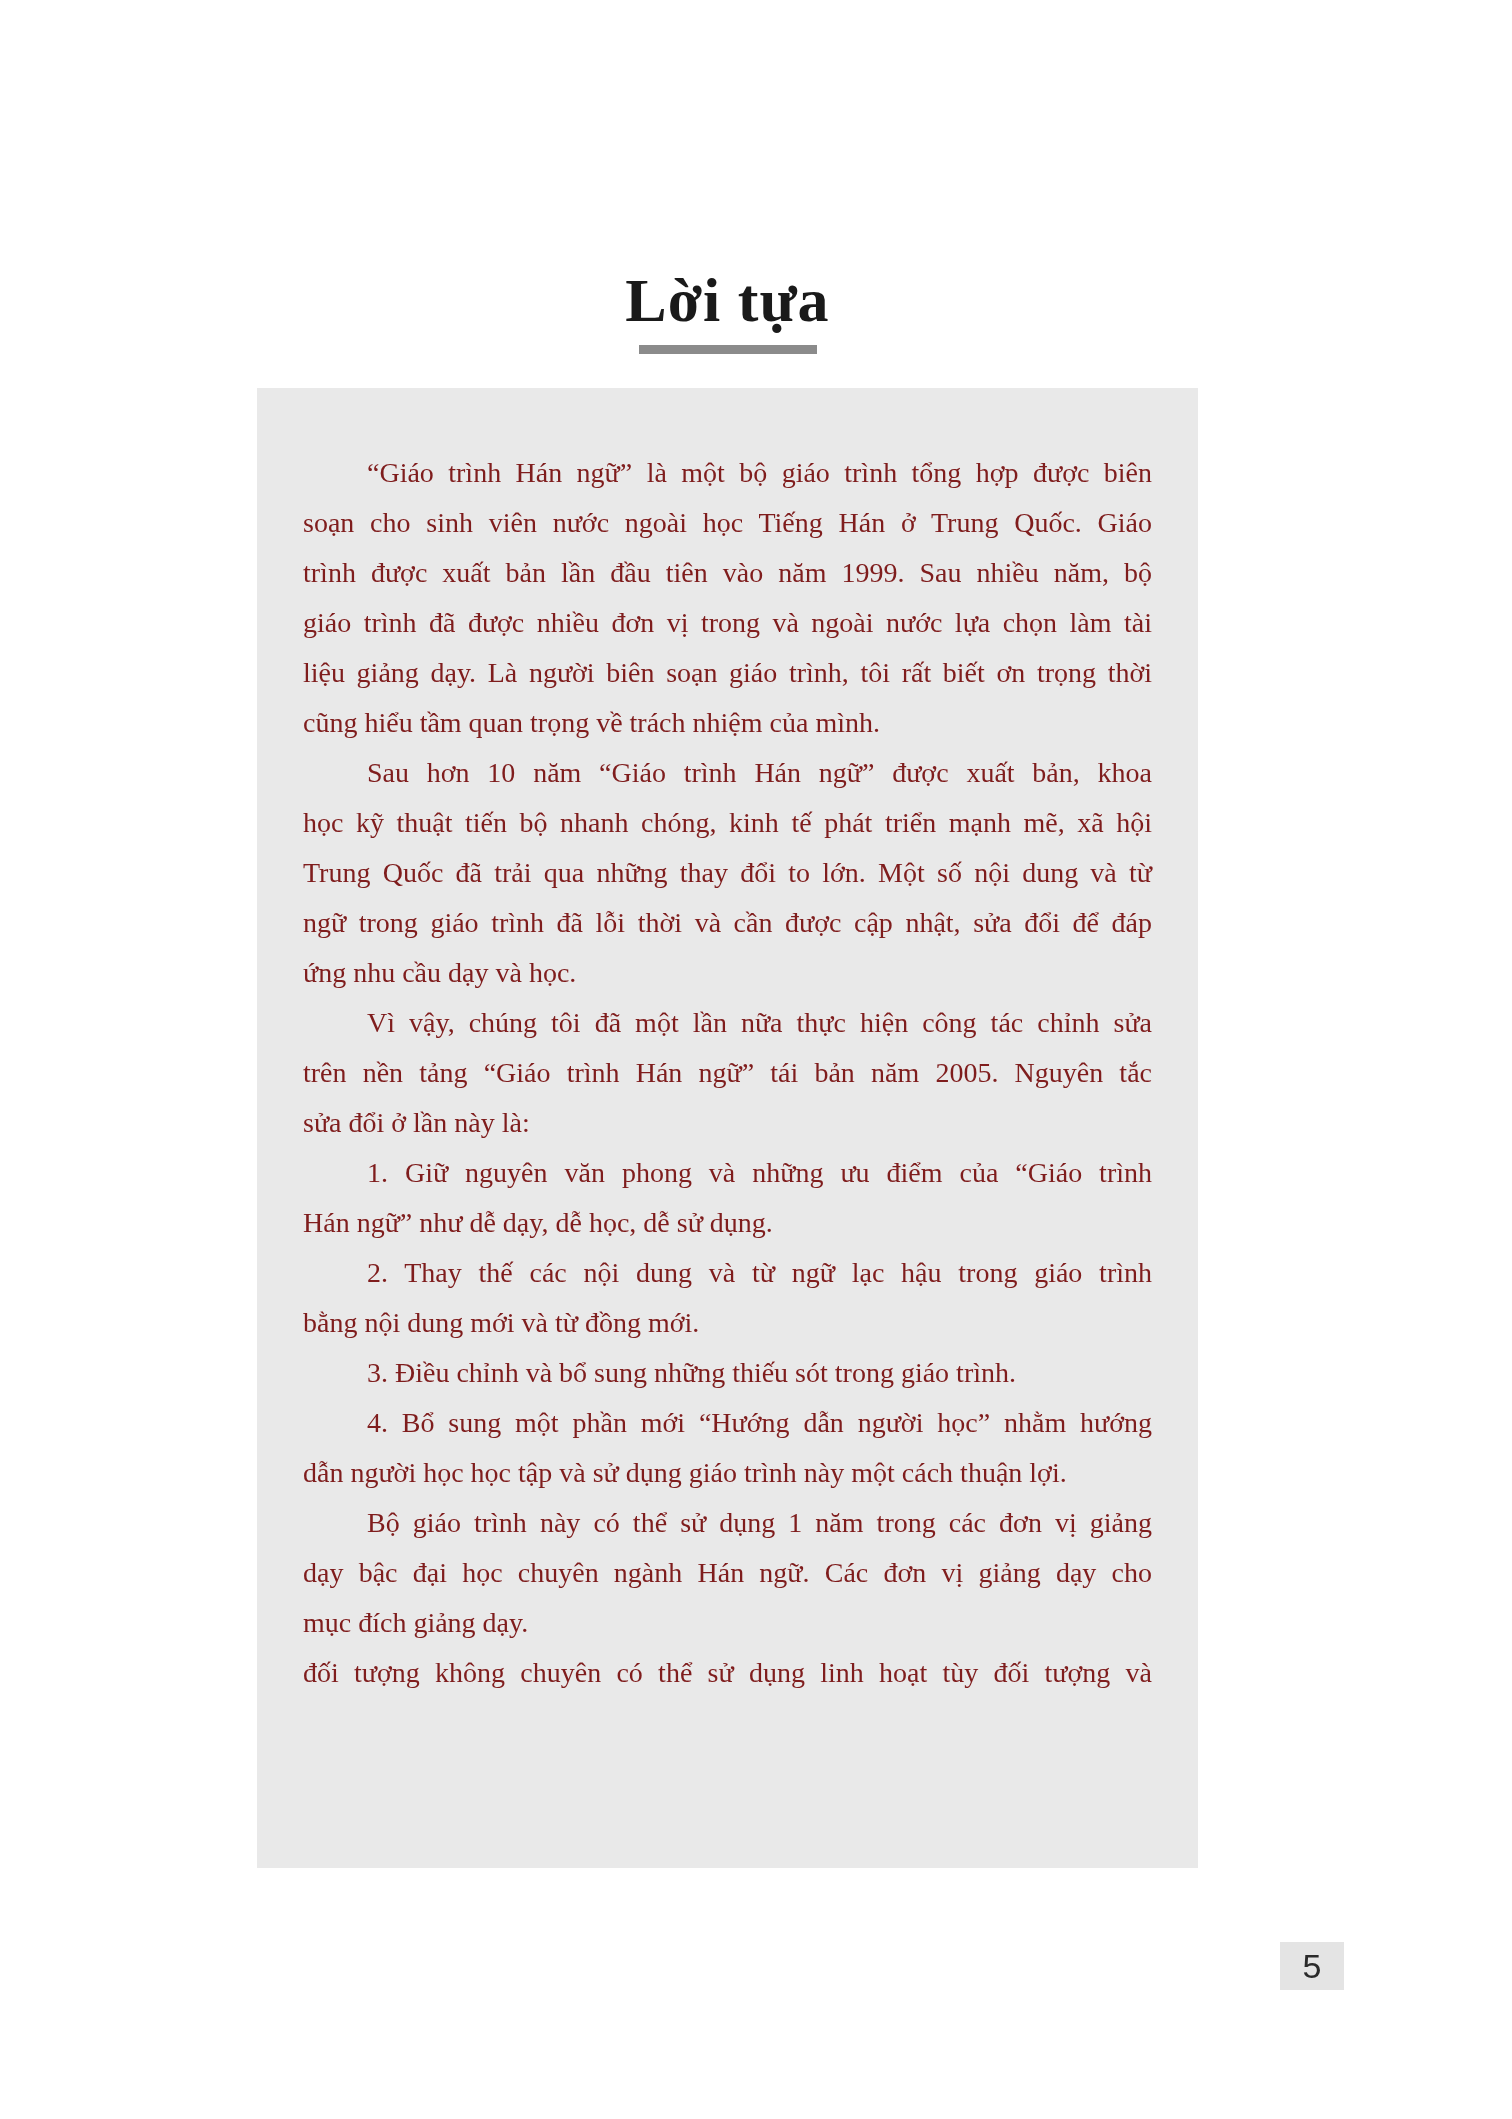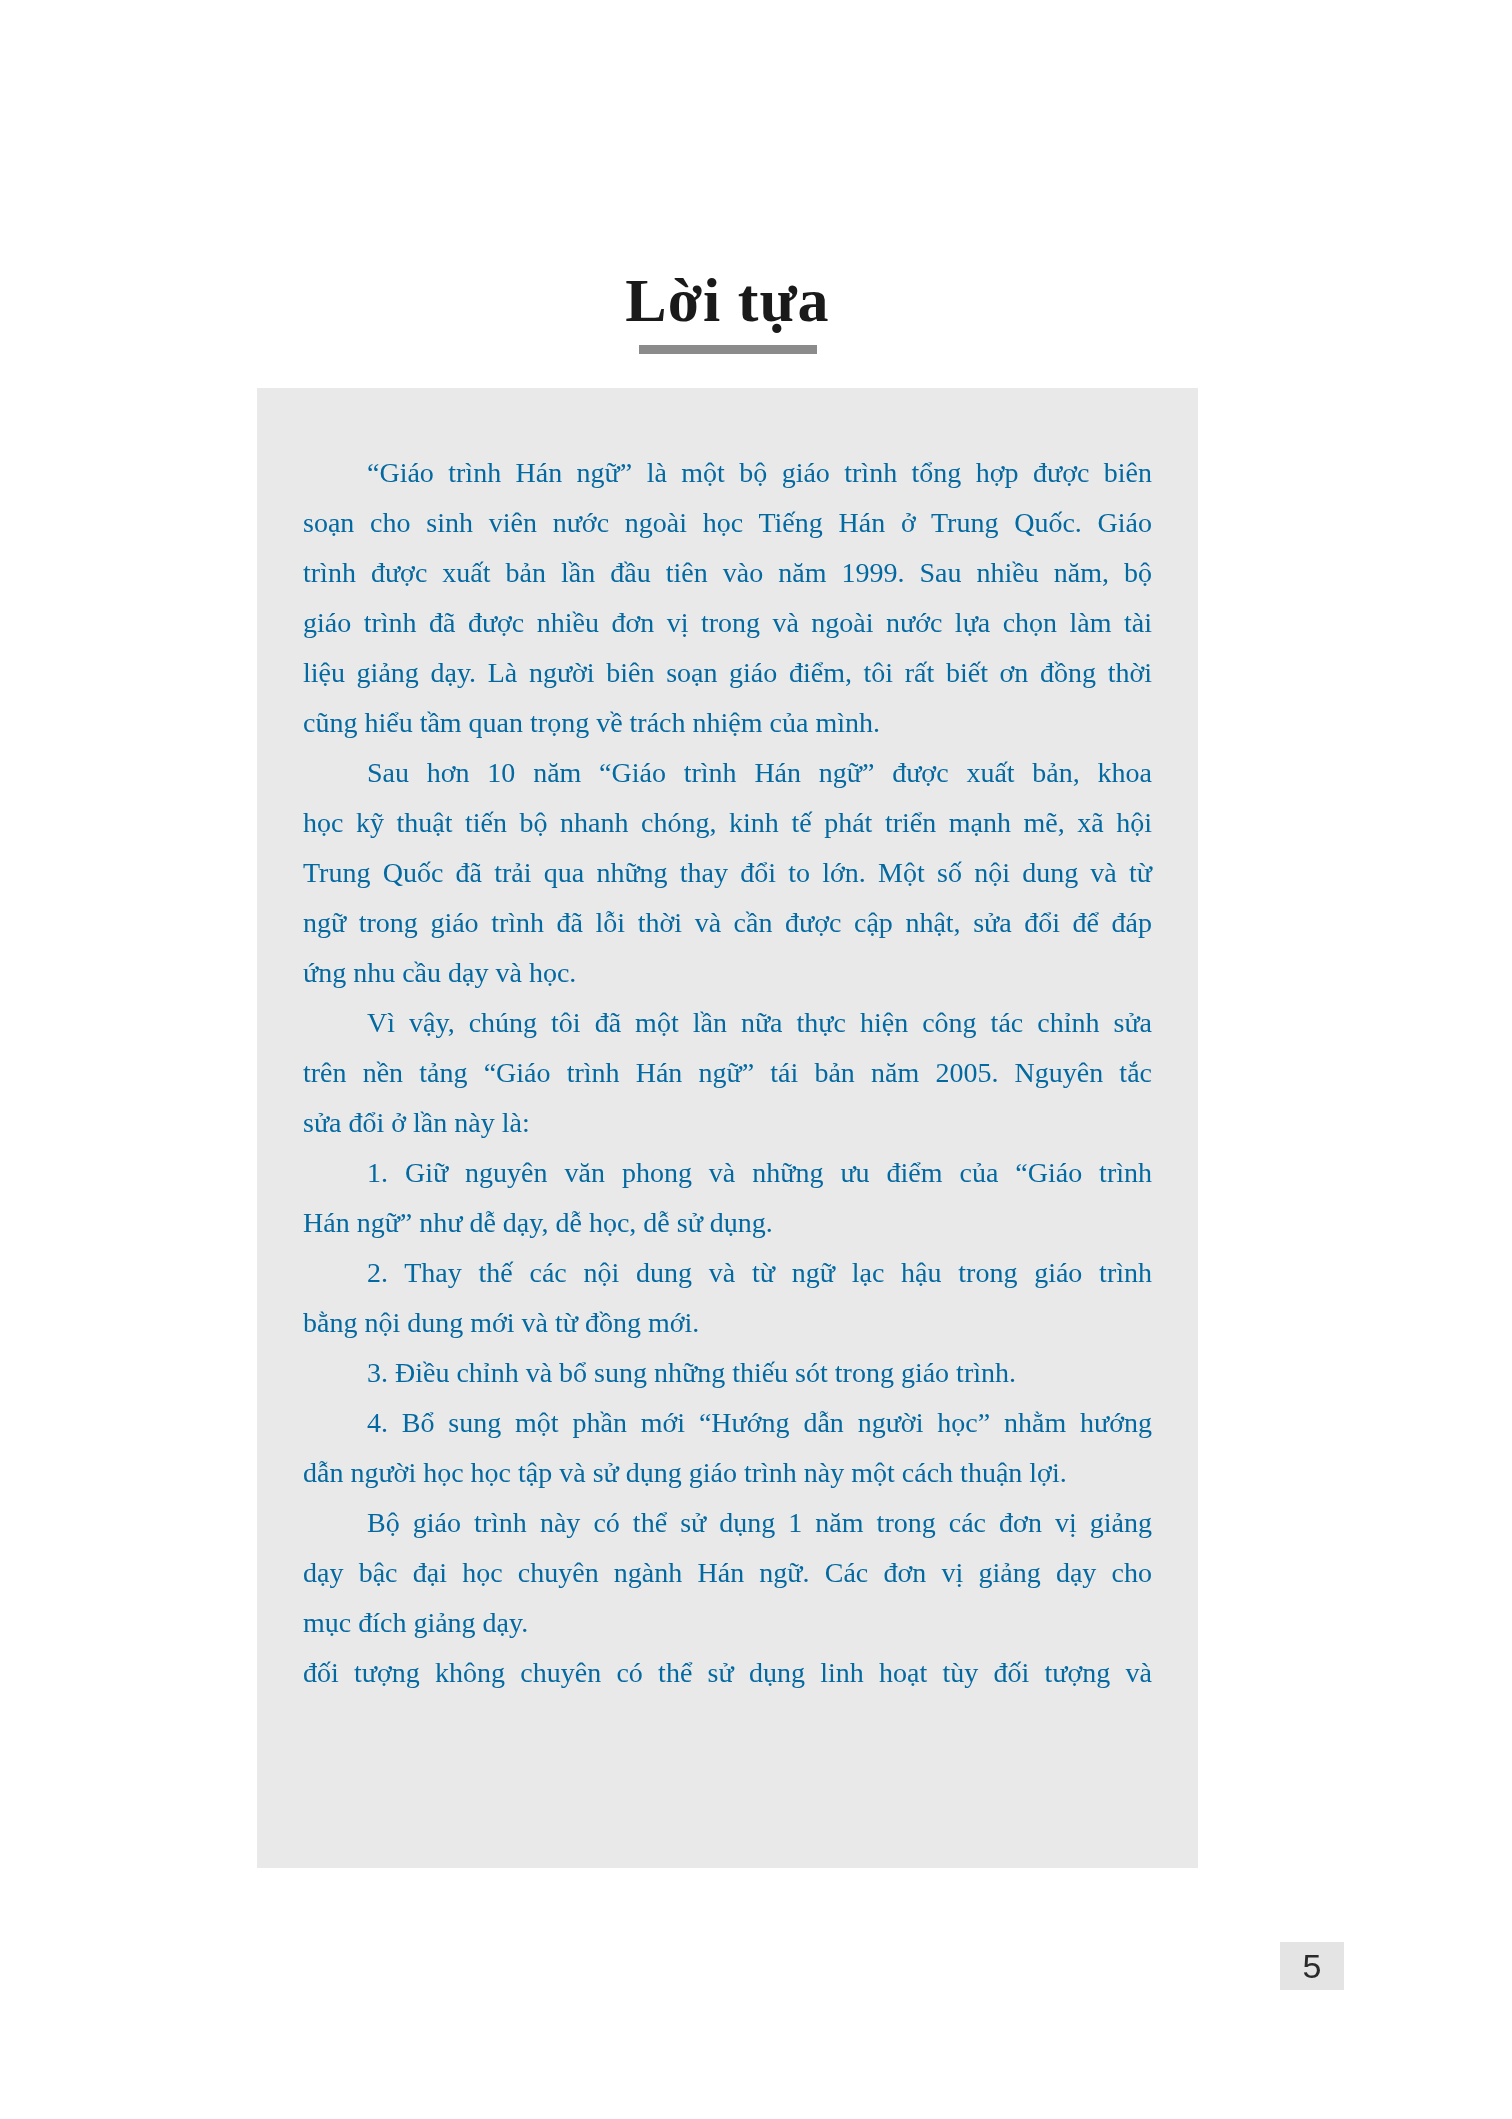--- a/index.html
+++ b/index.html
@@ -52,21 +52,21 @@
     top: 60px;
     width: 849px;
   }
   .line {
     height: 50px;
     line-height: 50px;
     font-size: 28px;
     text-align: justify;
     text-align-last: justify;
     white-space: nowrap;
-    color: #0369a1;
+    color: #7f1d1d;
   }
   .line.first {
     text-indent: 64px;
   }
   .line.last {
     text-align-last: left;
   }
   .pageno-badge {
     position: absolute;
     left: 1280px;
@@ -92,21 +92,21 @@
   <h1 class="title">Lời tựa</h1>
 
   <div class="title-rule"></div>
 
   <div class="content-box">
     <div class="text-area">
         <div class="line first">“Giáo trình Hán ngữ” là một bộ giáo trình tổng hợp được biên</div>
         <div class="line">soạn cho sinh viên nước ngoài học Tiếng Hán ở Trung Quốc. Giáo</div>
         <div class="line">trình được xuất bản lần đầu tiên vào năm 1999. Sau nhiều năm, bộ</div>
         <div class="line">giáo trình đã được nhiều đơn vị trong và ngoài nước lựa chọn làm tài</div>
-        <div class="line">liệu giảng dạy. Là người biên soạn giáo điểm, tôi rất biết ơn đồng thời</div>
+        <div class="line">liệu giảng dạy. Là người biên soạn giáo trình, tôi rất biết ơn trọng thời</div>
         <div class="line last">cũng hiểu tầm quan trọng về trách nhiệm của mình.</div>
         <div class="line first">Sau hơn 10 năm “Giáo trình Hán ngữ” được xuất bản, khoa</div>
         <div class="line">học kỹ thuật tiến bộ nhanh chóng, kinh tế phát triển mạnh mẽ, xã hội</div>
         <div class="line">Trung Quốc đã trải qua những thay đổi to lớn. Một số nội dung và từ</div>
         <div class="line">ngữ trong giáo trình đã lỗi thời và cần được cập nhật, sửa đổi để đáp</div>
         <div class="line last">ứng nhu cầu dạy và học.</div>
         <div class="line first">Vì vậy, chúng tôi đã một lần nữa thực hiện công tác chỉnh sửa</div>
         <div class="line">trên nền tảng “Giáo trình Hán ngữ” tái bản năm 2005. Nguyên tắc</div>
         <div class="line last">sửa đổi ở lần này là:</div>
         <div class="line first">1. Giữ nguyên văn phong và những ưu điểm của “Giáo trình</div>

